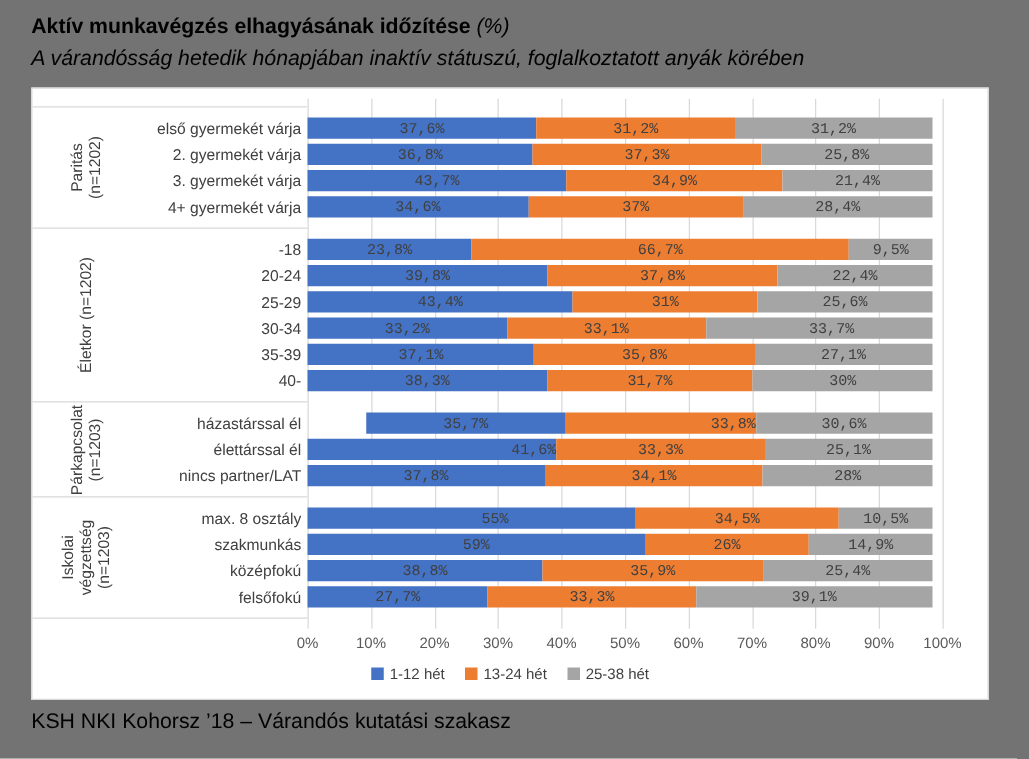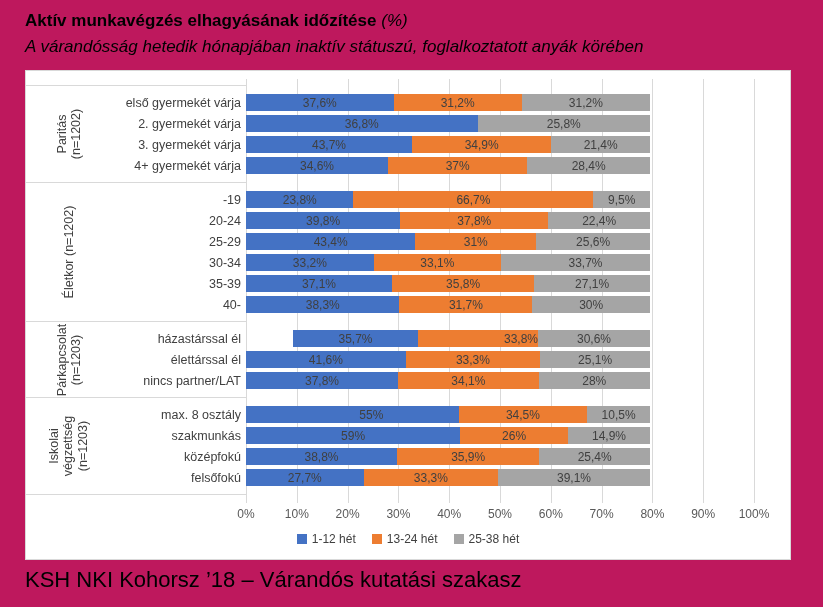--- a/index.html
+++ b/index.html
@@ -1,17 +1,17 @@
 <!DOCTYPE html>
 <html><head>
 <meta charset="utf-8">
 <style>
   html,body{margin:0;padding:0;background:#fff;}
   .page{
-    position:relative;width:823px;height:607px;background:#be185d;
+    position:relative;width:823px;height:607px;background:#737373;
     font-family:"Liberation Sans",sans-serif;color:#000;overflow:hidden;
   }
   .hdr{position:absolute;left:25px;top:10px;width:770px;}
   .title{font-size:17px;font-weight:bold;line-height:1.35;}
   .title .suffix{font-weight:normal;font-style:italic;}
   .subtitle{font-size:17px;font-style:italic;line-height:1.35;margin-top:3px;}
   .chartbox{
     position:absolute;left:25px;top:70px;width:764px;height:488px;
     border:1px solid #d9d9d9;background:#fff;
   }
@@ -25,35 +25,35 @@
     position:absolute;top:50%;left:50%;
     transform:translate(-50%,-50%) rotate(-90deg);
     text-align:center;font-size:12.5px;color:#404040;line-height:1.15;white-space:nowrap;
   }
   .rows{flex:1;}
   .row{display:flex;align-items:center;height:21px;}
   .rowlabel{
     width:130px;text-align:right;padding-right:5px;font-size:12.5px;color:#404040;
     white-space:nowrap;
   }
-  .bar{width:404px;height:17px;display:flex;}
+  .bar{width:500px;height:17px;display:flex;font-family:Liberation Mono, monospace;}
   .seg{position:relative;display:flex;align-items:center;justify-content:center;height:100%;min-width:0;}
   .seglabel{font-size:12px;color:#404040;white-space:nowrap;}
   .xaxis{position:absolute;left:220px;top:436px;width:508px;height:16px;}
   .xtick{
     position:absolute;transform:translateX(-50%);font-size:12px;color:#595959;white-space:nowrap;
   }
   .legend{
     position:absolute;left:0;right:0;top:461px;display:flex;justify-content:center;
     align-items:center;gap:16px;
   }
   .legenditem{display:flex;align-items:center;gap:5px;}
   .swatch{width:10px;height:10px;display:inline-block;}
   .legendlabel{font-size:12px;color:#404040;white-space:nowrap;}
-  .footer{position:absolute;left:25px;top:567px;font-size:22px;color:#000;}
+  .footer{position:absolute;left:25px;top:567px;font-size:17px;color:#000;}
 </style>
 </head>
 <body>
 
 <div class="page">
   <div class="hdr">
     <div class="title">
       <span>Aktív munkavégzés elhagyásának időzítése</span>
       <span class="suffix">(%)</span>
     </div>
@@ -97,20 +97,23 @@
                   <span class="seglabel">31,2%</span>
                 </div>
               </div>
             </div>
             <div class="row">
               <div class="rowlabel">2. gyermekét várja</div>
               <div class="bar">
                 <div class="seg" style="flex-grow: 36.8; background: rgb(68, 114, 196);">
                   <span class="seglabel">36,8%</span>
                 </div>
+                <div class="seg" style="flex-grow: 37.3; background: rgb(237, 125, 49);">
+                  <span class="seglabel">37,3%</span>
+                </div>
                 <div class="seg" style="flex-grow: 25.8; background: rgb(165, 165, 165);">
                   <span class="seglabel">25,8%</span>
                 </div>
               </div>
             </div>
             <div class="row">
               <div class="rowlabel">3. gyermekét várja</div>
               <div class="bar">
                 <div class="seg" style="flex-grow: 43.7; background: rgb(68, 114, 196);">
                   <span class="seglabel">43,7%</span>
@@ -141,21 +144,21 @@
         </div>
         <div class="sep"></div>
         <div class="group">
           <div class="glabel">
             <div class="rot">
               <div>Életkor (n=1202)</div>
             </div>
           </div>
           <div class="rows">
             <div class="row">
-              <div class="rowlabel">-19</div>
+              <div class="rowlabel">-18</div>
               <div class="bar">
                 <div class="seg" style="flex-grow: 23.8; background: rgb(68, 114, 196);">
                   <span class="seglabel">23,8%</span>
                 </div>
                 <div class="seg" style="flex-grow: 66.7; background: rgb(237, 125, 49);">
                   <span class="seglabel">66,7%</span>
                 </div>
                 <div class="seg" style="flex-grow: 9.5; background: rgb(165, 165, 165);">
                   <span class="seglabel">9,5%</span>
                 </div>
@@ -252,21 +255,21 @@
                   <span class="seglabel">33,8%</span>
                 </div>
                 <div class="seg" style="flex-grow: 30.6; background: rgb(165, 165, 165);">
                   <span class="seglabel">30,6%</span>
                 </div>
               </div>
             </div>
             <div class="row">
               <div class="rowlabel">élettárssal él</div>
               <div class="bar">
-                <div class="seg" style="flex-grow: 41.6; background: rgb(68, 114, 196);">
+                <div class="seg" style="flex-grow: 41.6; background: rgb(68, 114, 196); justify-content: flex-end;">
                   <span class="seglabel">41,6%</span>
                 </div>
                 <div class="seg" style="flex-grow: 33.3; background: rgb(237, 125, 49);">
                   <span class="seglabel">33,3%</span>
                 </div>
                 <div class="seg" style="flex-grow: 25.1; background: rgb(165, 165, 165);">
                   <span class="seglabel">25,1%</span>
                 </div>
               </div>
             </div>

